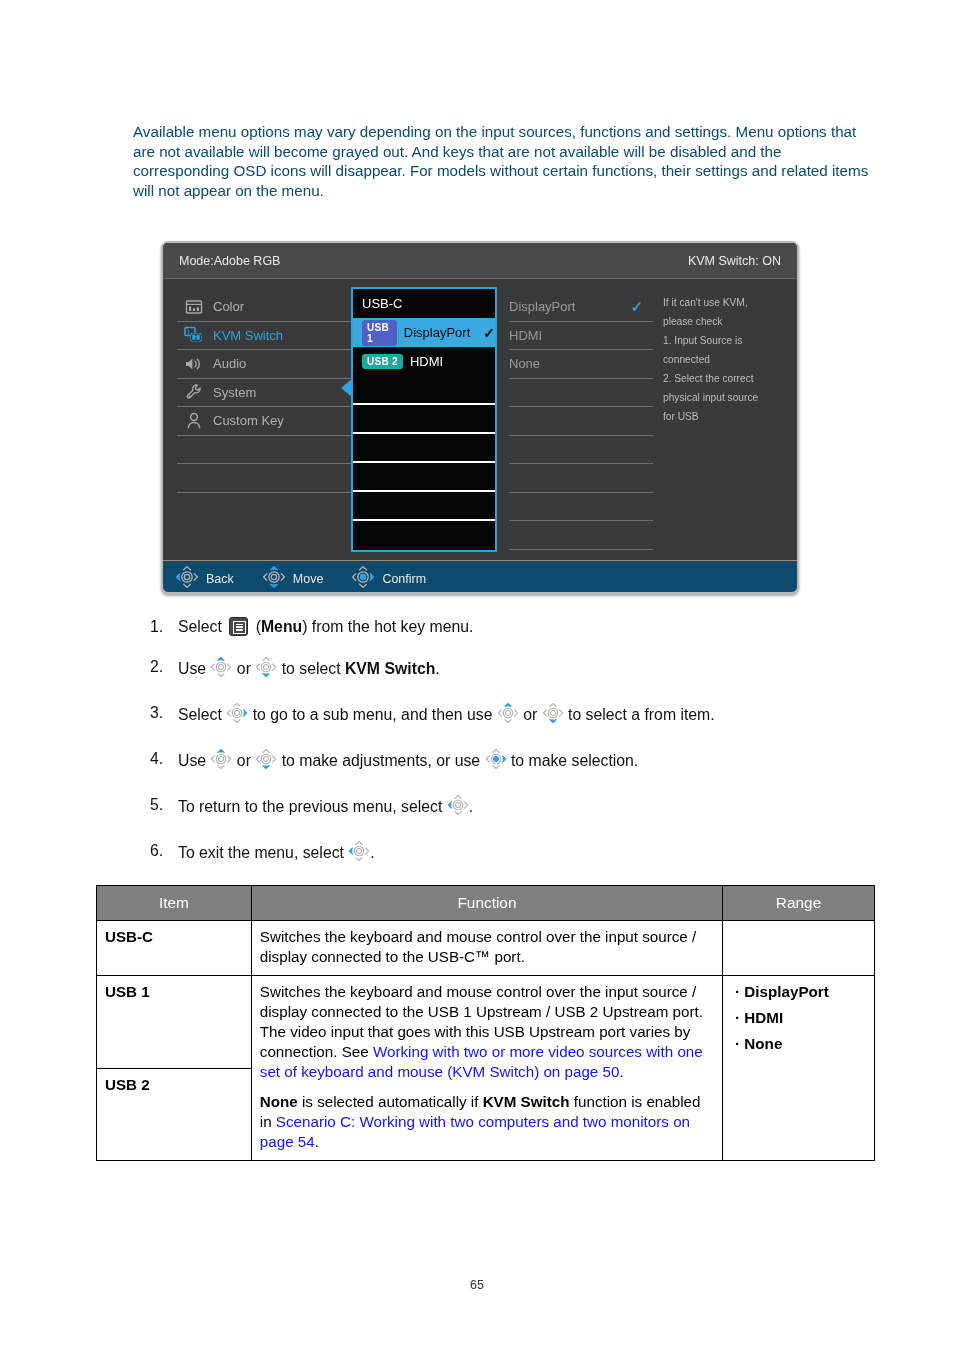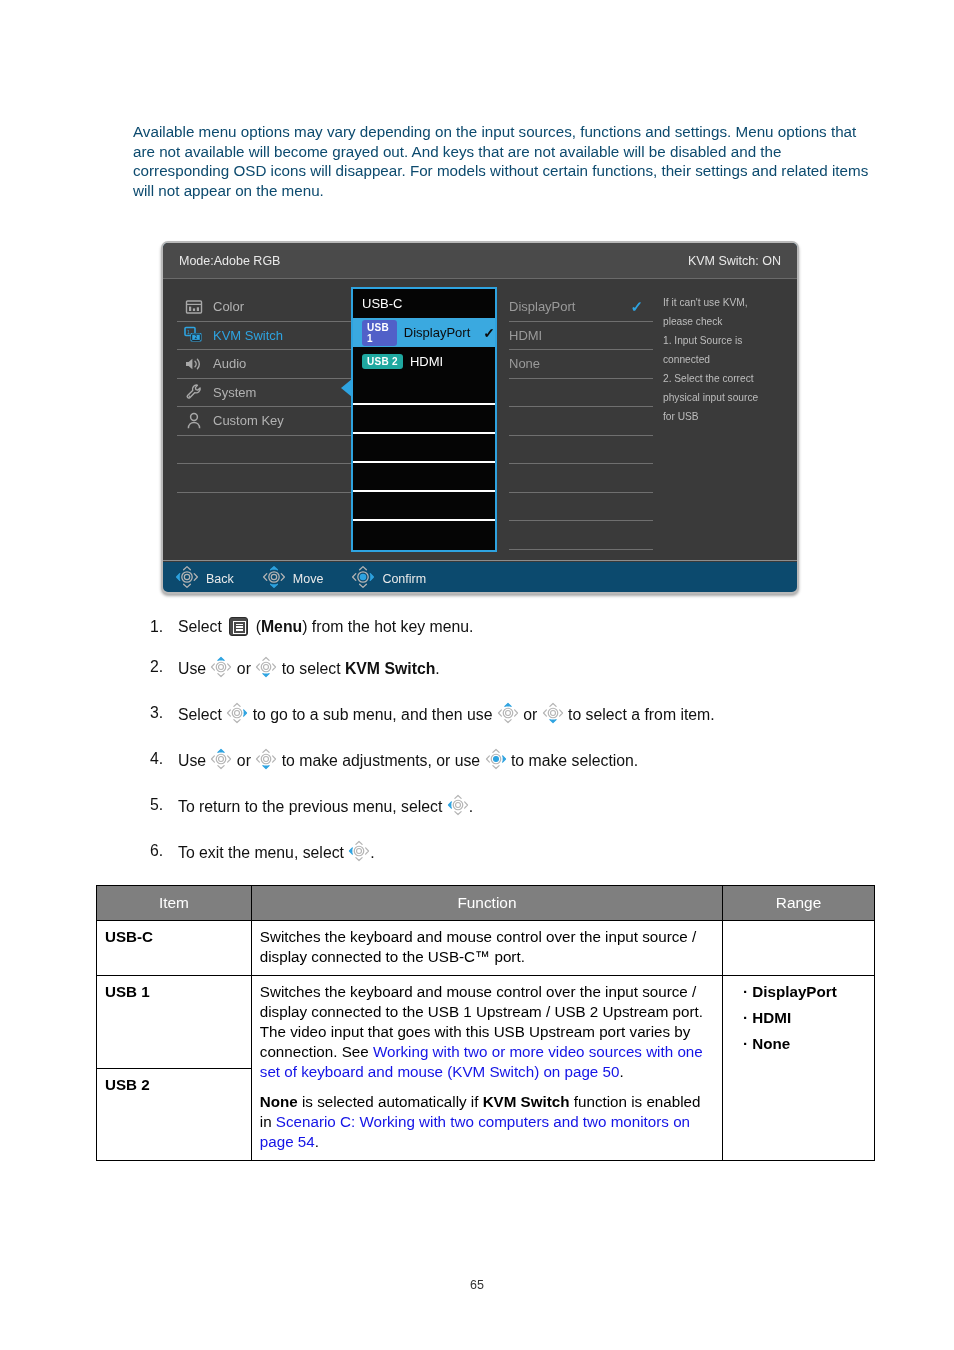--- a/index.html
+++ b/index.html
@@ -154,21 +154,21 @@
     border: 1.5px solid #000; padding: 8px 4px; font-size: 15.4px;
   }
   table.spec td {
     border: 1.5px solid #000; padding: 6px 8px 8px 8px; vertical-align: top;
     line-height: 20px;
   }
   td.item { width: 155px; font-weight: bold; }
   td.func { width: 472px; border-radius: 17px; }
   td.range { width: 152px; font-weight: bold; }
   .lnk { color: #1414e6; }
-  .range p { margin: 0 0 6px 12px; }
+  .range p { margin: 0 0 6px 4px; }
   td.func p { margin: 0; }
   td.func p + p { margin-top: 10px; }
 
   
   .pagenum {
     position:absolute; left:0; right:0; top: 1278px; text-align:center;
     font-size: 12.5px; color:#333;
   }
 </style>
 </head>

